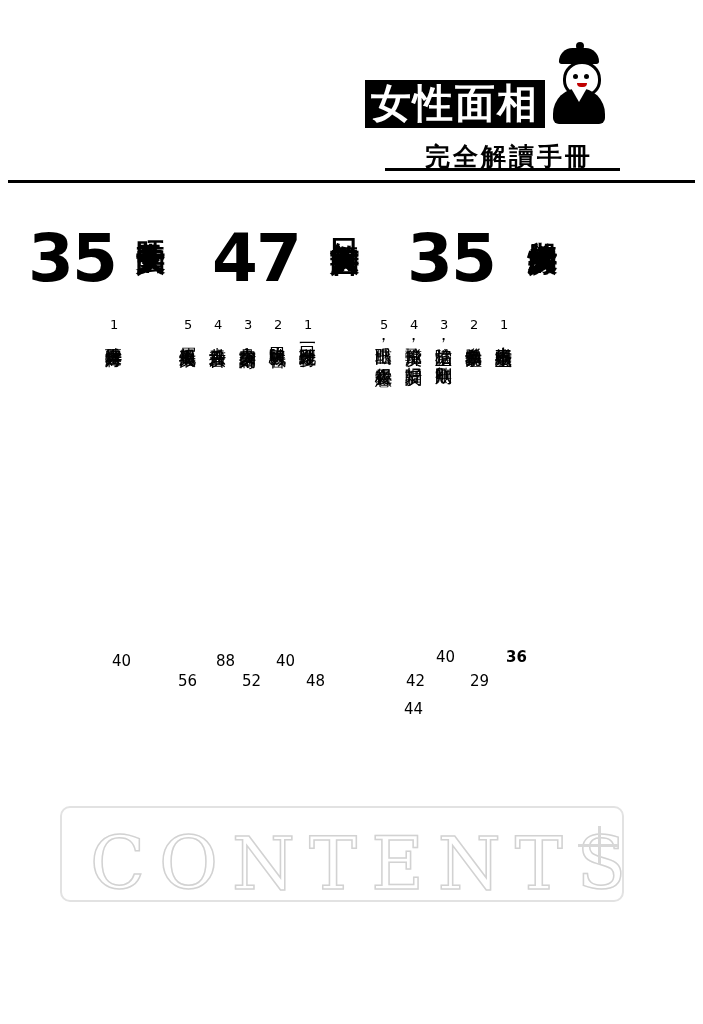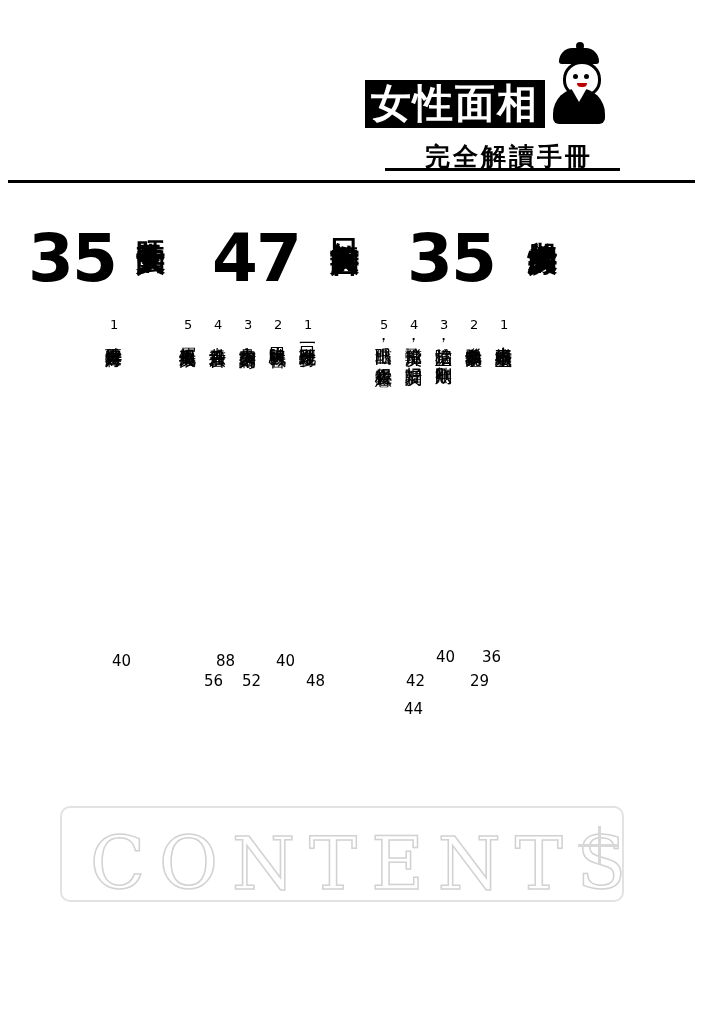--- a/index.html
+++ b/index.html
@@ -307,30 +307,30 @@
     </div>
 
     <div class="column">
       <div class="col-num" style="left:28px; top:30px;">35</div>
       <div class="col-head" style="left:136px; top:22px;">旺夫蔭子的女人</div>
       <div class="entry-idx" style="left:110px; top:122px;">1</div>
       <div class="entry" style="left:104px; top:138px;">垂珠厚大財運特好</div>
     </div>
   </div>
 
-  <div class="pagenum" style="left:482px; top:648px;">36</div>
+  <div class="pagenum" style="left:506px; top:648px;font-weight:bold;">36</div>
   <div class="pagenum" style="left:436px; top:648px;">40</div>
   <div class="pagenum" style="left:404px; top:652px;margin-top:48px;">44</div>
   <div class="pagenum" style="left:276px; top:652px;">40</div>
   <div class="pagenum" style="left:216px; top:652px;">88</div>
   <div class="pagenum" style="left:112px; top:652px;">40</div>
 
   <div class="pagenum" style="left:470px; top:672px;">29</div>
   <div class="pagenum" style="left:406px; top:672px;">42</div>
   <div class="pagenum" style="left:306px; top:672px;">48</div>
   <div class="pagenum" style="left:242px; top:672px;">52</div>
-  <div class="pagenum" style="left:178px; top:672px;margin-left:26px;">56</div>
+  <div class="pagenum" style="left:178px; top:672px;">56</div>
 
   <div id="watermark-box"></div>
   <div id="watermark">CONTENTS</div>
   <div id="watermark-arrow"></div>
 
 </div>
 
 </body></html>

